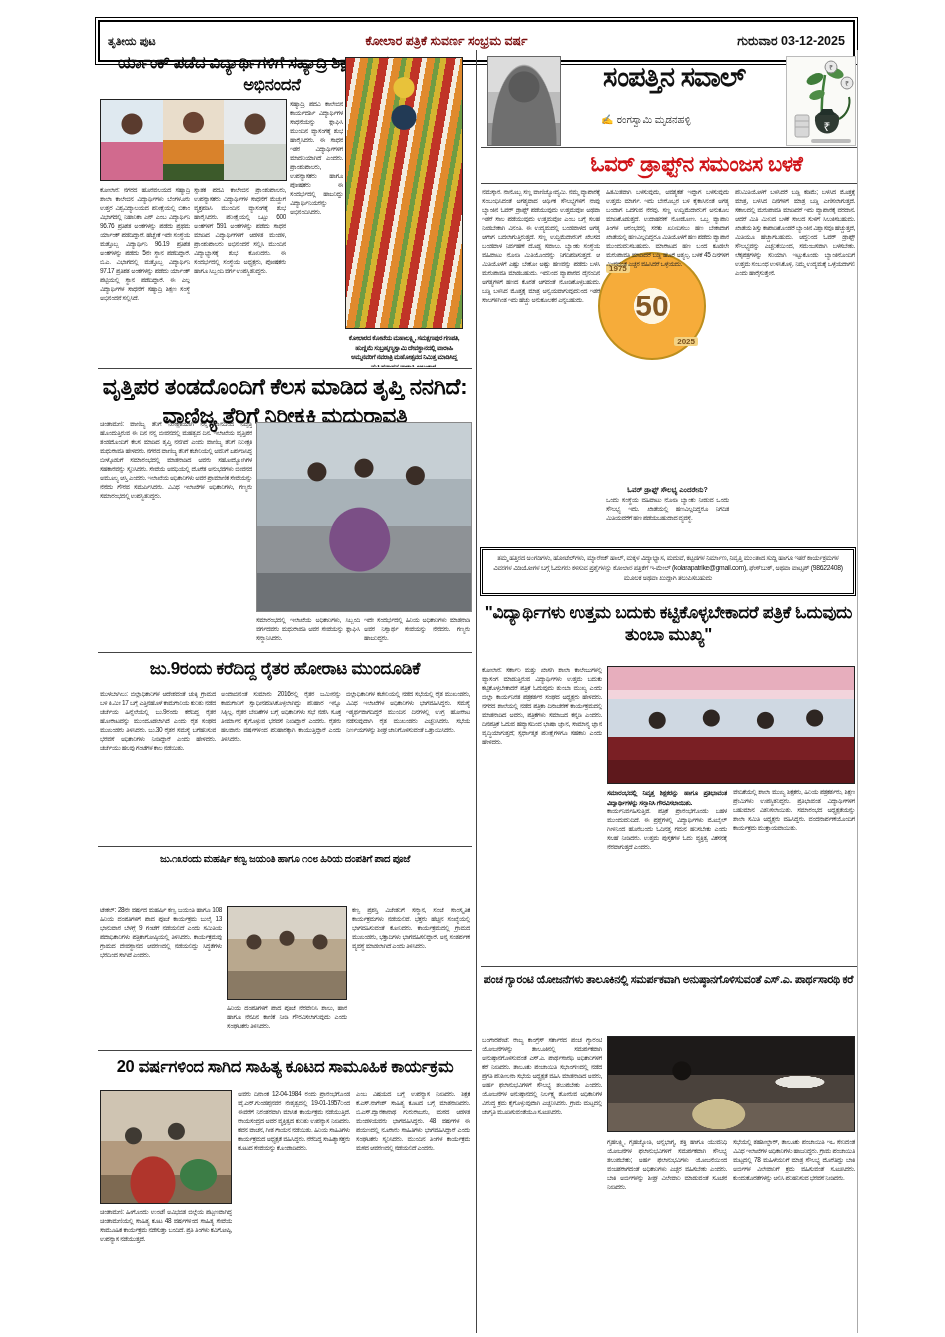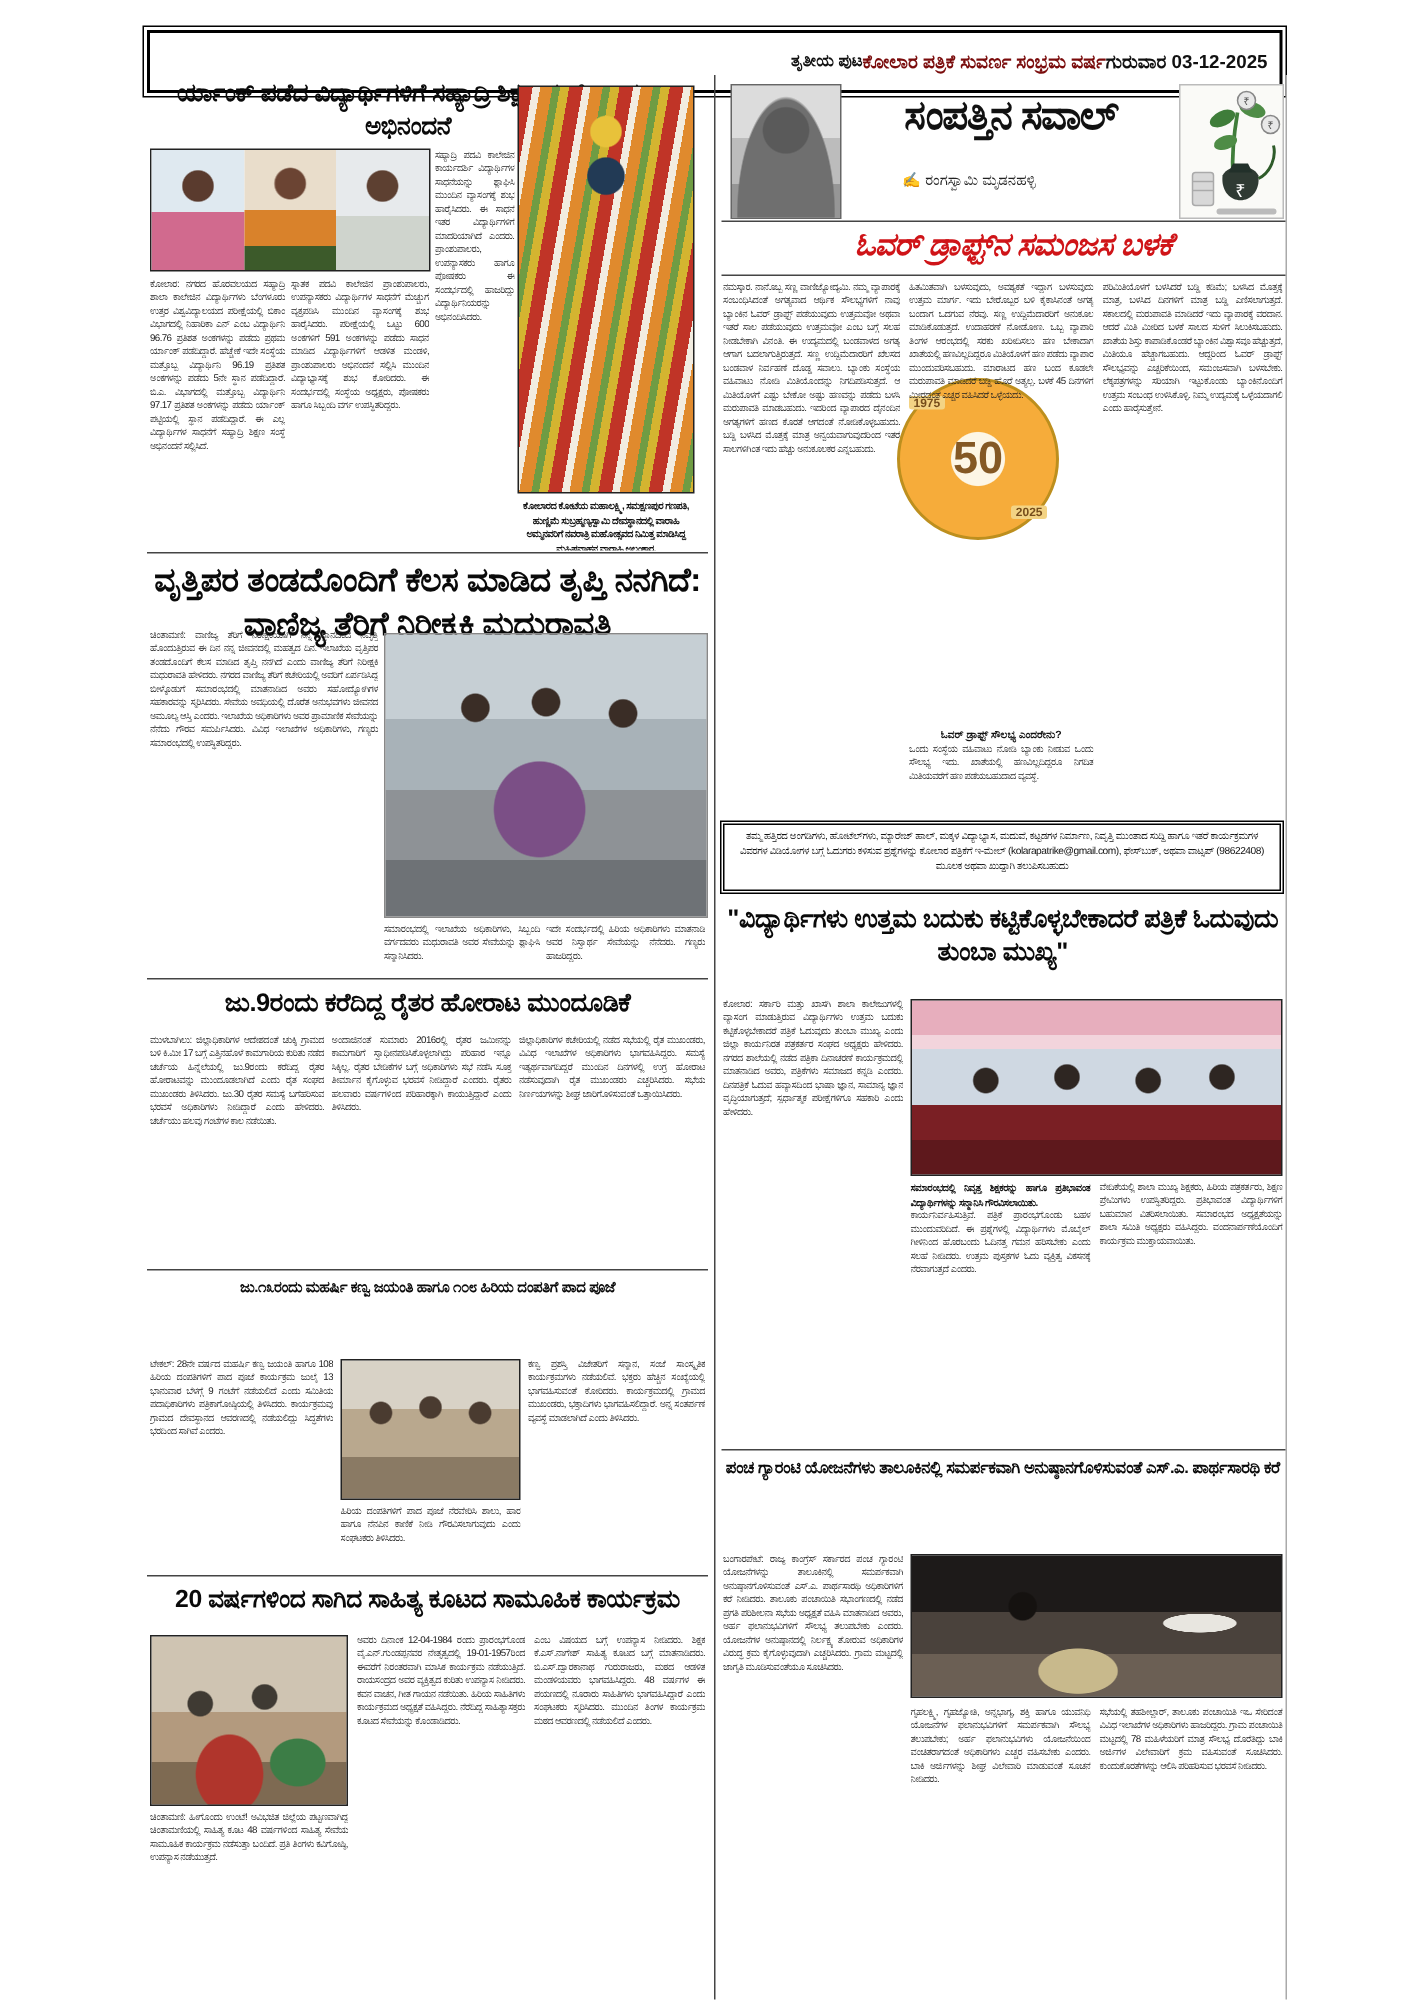--- a/index.html
+++ b/index.html
@@ -32,21 +32,21 @@
   .guaranteeimg{background:radial-gradient(ellipse at 78% 48%,#e8e6e0 0 24px,rgba(0,0,0,0) 25px),radial-gradient(circle at 30% 36%,#151210 0 9px,rgba(0,0,0,0) 10px),radial-gradient(ellipse at 45% 82%,#c8b98c 0 26px,rgba(0,0,0,0) 27px),linear-gradient(180deg,#1d1a19 0 40%,#4a423c 40% 70%,#6b5f54 70%);}
   .authorimg{background:radial-gradient(circle at 50% 34%,#5a5a5a 0 15px,rgba(0,0,0,0) 16px),radial-gradient(ellipse at 50% 98%,#6f6f6f 0 32px,rgba(0,0,0,0) 33px),linear-gradient(180deg,#dcdcdc 0 40%,#bcbcbc 40% 75%,#969696 75%);}
   .logo50{border-radius:50%;border:2px solid #b8860b;background:radial-gradient(circle,#fdf6e3 0 24%,#f6a62a 25% 76%,#fdf1d8 77%);display:flex;align-items:center;justify-content:center;z-index:0;opacity:0.92;}
   .logo50 .big{font-size:30px;font-weight:bold;color:#7a4a12;}
   .logo50 .yr{position:absolute;font-size:8px;font-weight:bold;color:#6b3e08;background:#f3d07a;padding:0 3px;border-radius:2px;}
   .plantbox{border:1px solid #bbb;background:#fafaf7;}
 </style>
 </head>
 <body>
 
-<div class="abs mastbar" style="left:98px;top:20px;width:757px;height:42px;justify-content:flex-end;">
+<div class="abs mastbar" style="left:98px;top:20px;width:757px;height:42px;">
   <span class="mleft">ತೃತೀಯ ಪುಟ</span>
   <span class="mcenter">ಕೋಲಾರ ಪತ್ರಿಕೆ ಸುವರ್ಣ ಸಂಭ್ರಮ ವರ್ಷ</span>
   <span class="mright">ಗುರುವಾರ 03-12-2025</span>
 </div>
 
 <div class="abs rule" style="left:476px;top:50px;width:1px;height:1283px;"></div>
 <div class="abs rule" style="left:857px;top:50px;width:1px;height:1283px;background:#aaa;"></div>
 <div class="abs rule" style="left:98px;top:368px;width:374px;height:1px;"></div>
 <div class="abs rule" style="left:98px;top:652px;width:374px;height:1px;"></div>
 <div class="abs rule" style="left:98px;top:846px;width:374px;height:1px;"></div>
@@ -112,21 +112,21 @@
     <text x="44" y="13" font-size="7" text-anchor="middle" fill="#555">₹</text>
     <circle cx="60" cy="26" r="6" fill="#e8e8e8" stroke="#888"></circle>
     <text x="60" y="29" font-size="7" text-anchor="middle" fill="#555">₹</text>
     <path d="M28 60 C26 82 54 82 52 60 C48 52 32 52 28 60 Z" fill="#2f3a33"></path>
     <path d="M32 58 L48 58 L45 52 L35 52 Z" fill="#22302a"></path>
     <text x="40" y="74" font-size="12" text-anchor="middle" fill="#fff">₹</text>
     <path d="M52 62 C60 58 64 48 62 40" stroke="#2e5b2a" stroke-width="2" fill="none"></path>
     <rect x="24" y="82" width="40" height="4" rx="2" fill="#bbb"></rect>
   </svg>
 </div>
-<div class="abs redhl" style="left:489px;top:152px;width:373px;height:28px;font-style:italic;">ಓವರ್ ಡ್ರಾಫ್ಟ್‌ನ ಸಮಂಜಸ ಬಳಕೆ</div>
+<div class="abs redhl" style="left:510px;top:152px;width:373px;height:28px;">ಓವರ್ ಡ್ರಾಫ್ಟ್‌ನ ಸಮಂಜಸ ಬಳಕೆ</div>
 
 <div class="abs logo50" style="left:598px;top:252px;width:108px;height:108px;">
   <span class="yr" style="top:10px;left:6px;">1975</span>
   <span class="big">50</span>
   <span class="yr" style="bottom:12px;right:6px;">2025</span>
 </div>
 
 <div class="abs col" style="left:482px;top:188px;width:118px;height:356px;">ನಮಸ್ಕಾರ. ನಾನೊಬ್ಬ ಸಣ್ಣ ವಾಣಿಜ್ಯೋದ್ಯಮಿ. ನಮ್ಮ ವ್ಯಾಪಾರಕ್ಕೆ ಸಂಬಂಧಿಸಿದಂತೆ ಅಗತ್ಯವಾದ ಆರ್ಥಿಕ ಸೌಲಭ್ಯಗಳಿಗೆ ನಾವು ಬ್ಯಾಂಕಿನ ಓವರ್ ಡ್ರಾಫ್ಟ್ ಪಡೆಯುವುದು ಉತ್ತಮವೋ ಅಥವಾ ಇತರೆ ಸಾಲ ಪಡೆಯುವುದು ಉತ್ತಮವೋ ಎಂಬ ಬಗ್ಗೆ ಸಲಹೆ ನೀಡಬೇಕಾಗಿ ವಿನಂತಿ. ಈ ಉದ್ಯಮದಲ್ಲಿ ಬಂಡವಾಳದ ಅಗತ್ಯ ಆಗಾಗ ಬದಲಾಗುತ್ತಿರುತ್ತದೆ. ಸಣ್ಣ ಉದ್ದಿಮೆದಾರರಿಗೆ ಖೆಲಸದ ಬಂಡವಾಳ ನಿರ್ವಹಣೆ ದೊಡ್ಡ ಸವಾಲು. ಬ್ಯಾಂಕು ಸಂಸ್ಥೆಯ ವಹಿವಾಟು ನೋಡಿ ಮಿತಿಯೊಂದನ್ನು ನಿಗದಿಪಡಿಸುತ್ತದೆ. ಆ ಮಿತಿಯೊಳಗೆ ಎಷ್ಟು ಬೇಕೋ ಅಷ್ಟು ಹಣವನ್ನು ಪಡೆದು ಬಳಸಿ ಮರುಪಾವತಿ ಮಾಡಬಹುದು. ಇದರಿಂದ ವ್ಯಾಪಾರದ ದೈನಂದಿನ ಅಗತ್ಯಗಳಿಗೆ ಹಣದ ಕೊರತೆ ಆಗದಂತೆ ನೋಡಿಕೊಳ್ಳಬಹುದು. ಬಡ್ಡಿ ಬಳಸಿದ ಮೊತ್ತಕ್ಕೆ ಮಾತ್ರ ಅನ್ವಯವಾಗುವುದರಿಂದ ಇತರೆ ಸಾಲಗಳಿಗಿಂತ ಇದು ಹೆಚ್ಚು ಅನುಕೂಲಕರ ಎನ್ನಬಹುದು.</div>
 <div class="abs" style="left:606px;top:188px;width:123px;height:356px;overflow:hidden;z-index:2;">
   <div class="col" style="position:relative;width:123px;height:296px;">ಹಿತಮಿತವಾಗಿ ಬಳಸುವುದು, ಅವಶ್ಯಕತೆ ಇದ್ದಾಗ ಬಳಸುವುದು ಉತ್ತಮ ಮಾರ್ಗ. ಇದು ಬೇರೊಬ್ಬರ ಬಳಿ ಕೈಕಾಸಿನಂತೆ ಅಗತ್ಯ ಬಂದಾಗ ಒದಗುವ ನೆರವು. ಸಣ್ಣ ಉದ್ದಿಮೆದಾರರಿಗೆ ಅನುಕೂಲ ಮಾಡಿಕೊಡುತ್ತದೆ. ಉದಾಹರಣೆ ನೋಡೋಣ. ಒಬ್ಬ ವ್ಯಾಪಾರಿ ತಿಂಗಳ ಆರಂಭದಲ್ಲಿ ಸರಕು ಖರೀದಿಸಲು ಹಣ ಬೇಕಾದಾಗ ಖಾತೆಯಲ್ಲಿ ಹಣವಿಲ್ಲದಿದ್ದರೂ ಮಿತಿಯೊಳಗೆ ಹಣ ಪಡೆದು ವ್ಯಾಪಾರ ಮುಂದುವರಿಸಬಹುದು. ಮಾರಾಟದ ಹಣ ಬಂದ ಕೂಡಲೇ ಮರುಪಾವತಿ ಮಾಡಿದರೆ ಬಡ್ಡಿ ಹೊರೆ ಅತ್ಯಲ್ಪ. ಬಳಕೆ 45 ದಿನಗಳಿಗೆ ಮೀರದಂತೆ ಎಚ್ಚರ ವಹಿಸಿದರೆ ಒಳ್ಳೆಯದು.</div>

